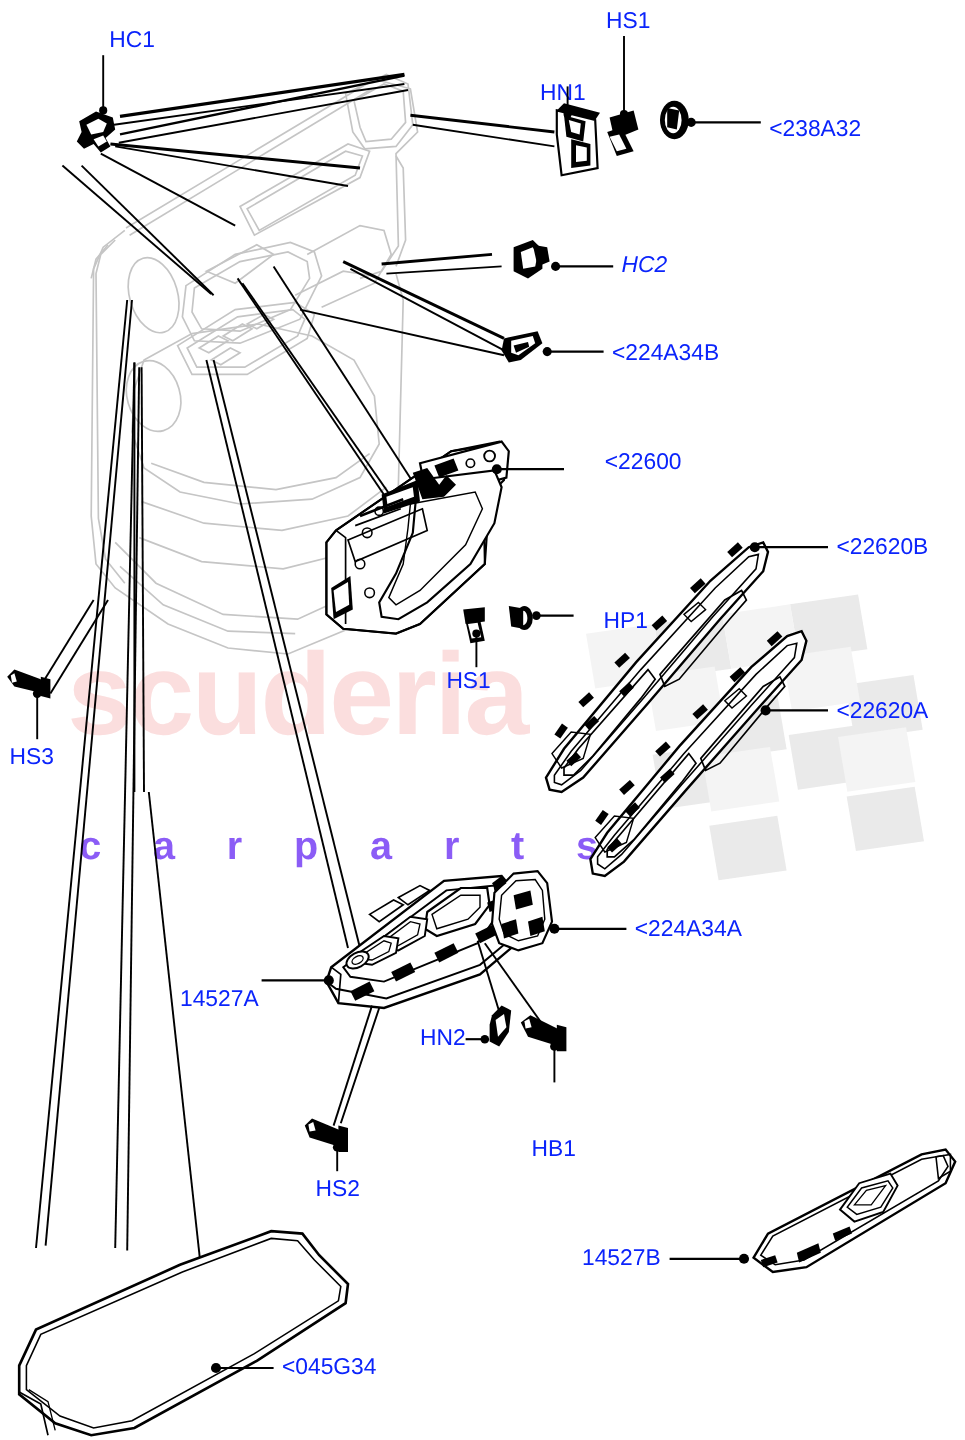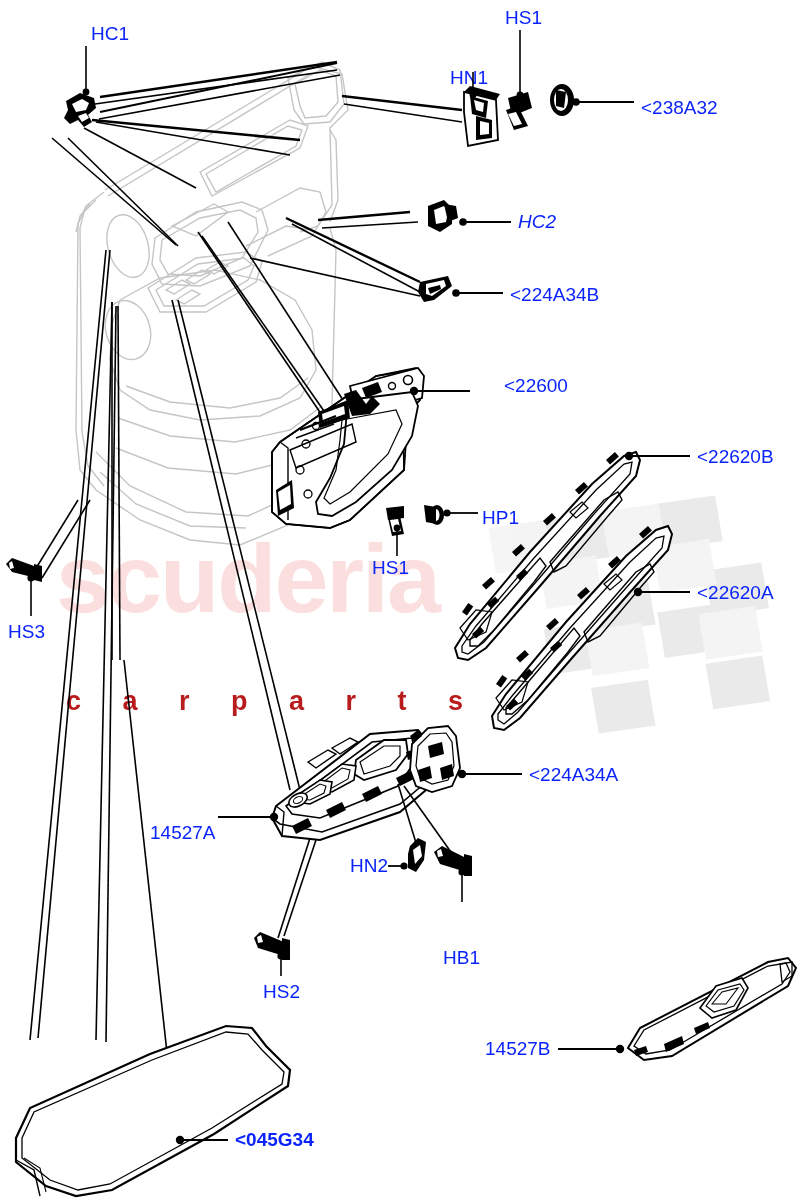--- a/index.html
+++ b/index.html
@@ -16,21 +16,21 @@
     letter-spacing:0px;
   }
   .wm-text{
     position:absolute;font-family:"Liberation Sans", sans-serif;
     font-weight:700;white-space:nowrap;user-select:none;pointer-events:none;
   }
   #wm-scuderia{
     left:56px;top:523px;font-size:97px;color:#fbdede;letter-spacing:-2px;
   }
   #wm-carparts{
-    left:66px;top:643px;font-size:27px;color:#b91c1c;letter-spacing:17px;margin-top:43px;
+    left:66px;top:643px;font-size:33px;color:#8b5cf6;letter-spacing:17px;margin-top:43px;
   }
 </style>
 </head>
 <body>
 
 <div id="stage">
 
   <svg width="804" height="1200" style="z-index:0">
     <defs>
       <g id="chk">
@@ -420,25 +420,25 @@
   </svg>
 
   <div class="lbl" style="left:56px;top:24px;margin-left:35px;">HC1</div>
   <div class="lbl" style="left:505px;top:8px;">HS1</div>
   <div class="lbl" style="left:450px;top:68px;">HN1</div>
   <div class="lbl" style="left:641px;top:98px;">&lt;238A32</div>
   <div class="lbl" style="left:518px;top:212px;font-style:italic;">HC2</div>
   <div class="lbl" style="left:510px;top:285px;">&lt;224A34B</div>
   <div class="lbl" style="left:477px;top:376px;margin-left:27px;">&lt;22600</div>
   <div class="lbl" style="left:697px;top:447px;">&lt;22620B</div>
-  <div class="lbl" style="left:482px;top:508px;">HP1</div>
+  <div class="lbl" style="left:503px;top:508px;">HP1</div>
   <div class="lbl" style="left:372px;top:558px;">HS1</div>
   <div class="lbl" style="left:697px;top:583px;">&lt;22620A</div>
   <div class="lbl" style="left:8px;top:622px;">HS3</div>
   <div class="lbl" style="left:529px;top:765px;">&lt;224A34A</div>
   <div class="lbl" style="left:150px;top:807px;margin-top:16px;">14527A</div>
   <div class="lbl" style="left:350px;top:856px;">HN2</div>
   <div class="lbl" style="left:443px;top:908px;margin-top:40px;">HB1</div>
   <div class="lbl" style="left:263px;top:982px;">HS2</div>
   <div class="lbl" style="left:485px;top:1039px;">14527B</div>
-  <div class="lbl" style="left:235px;top:1130px;font-weight:bold;">&lt;045G34</div>
+  <div class="lbl" style="left:235px;top:1130px;">&lt;045G34</div>
 
 </div>
 
 </body></html>

